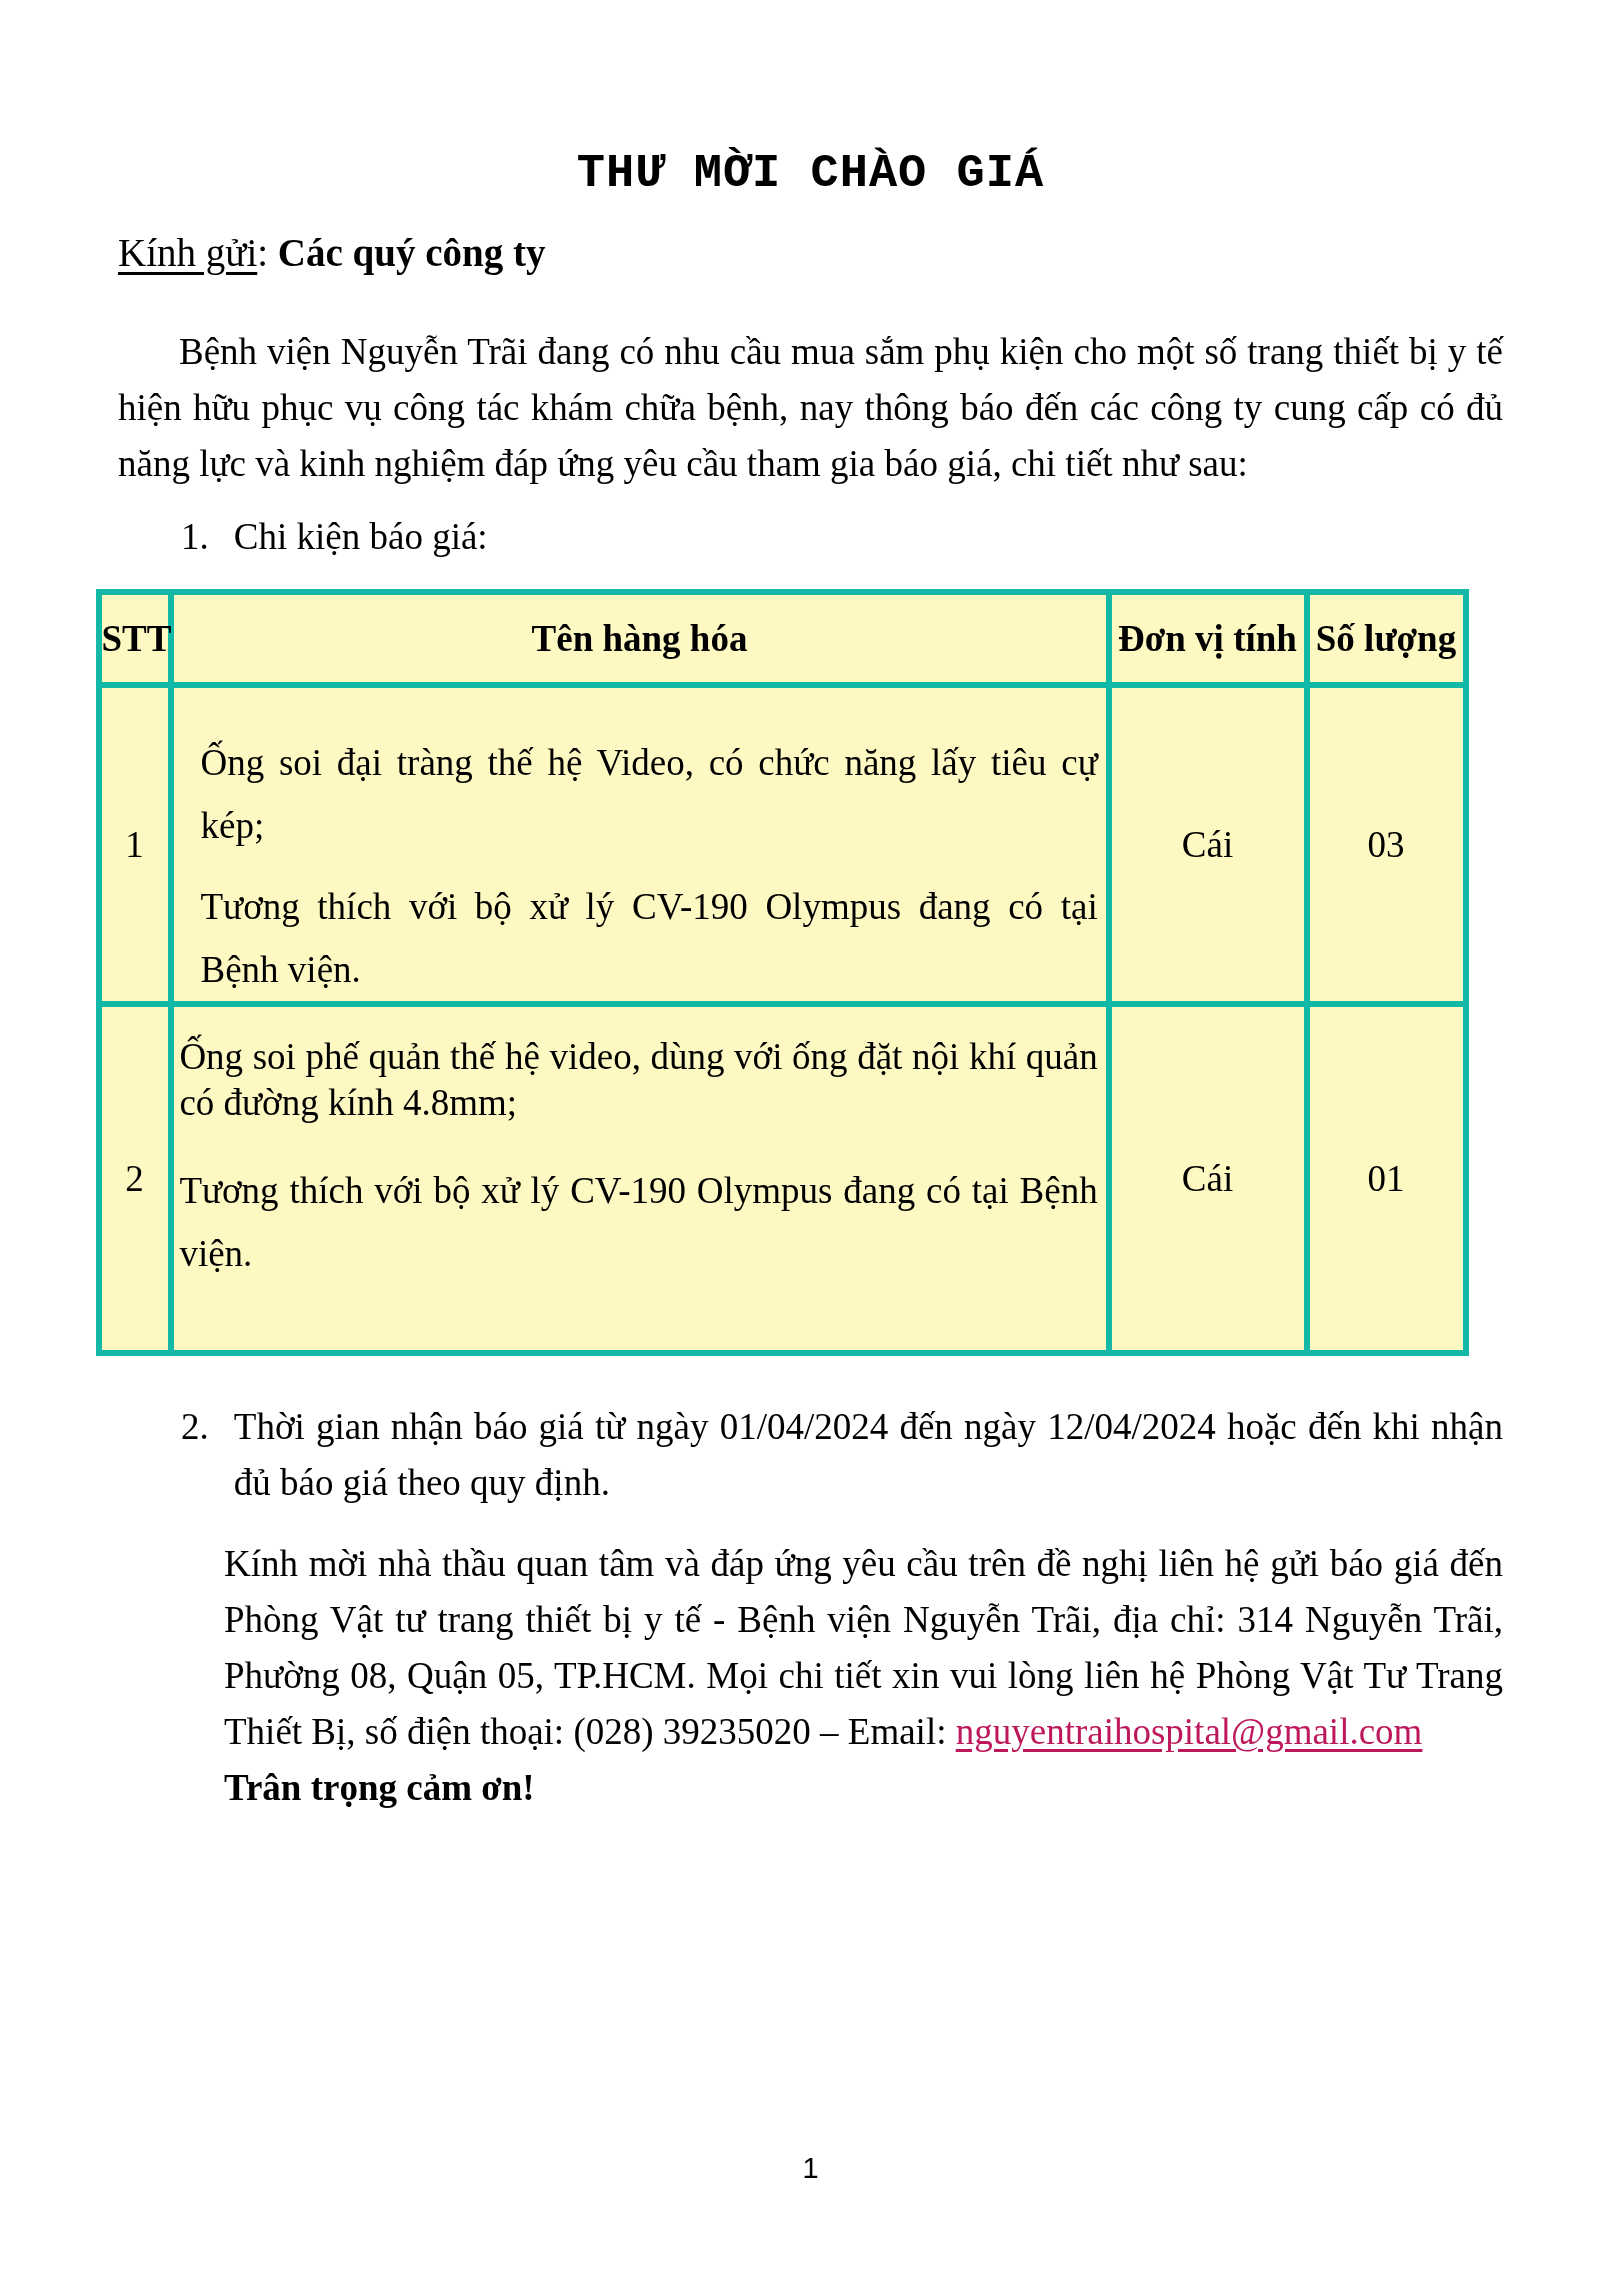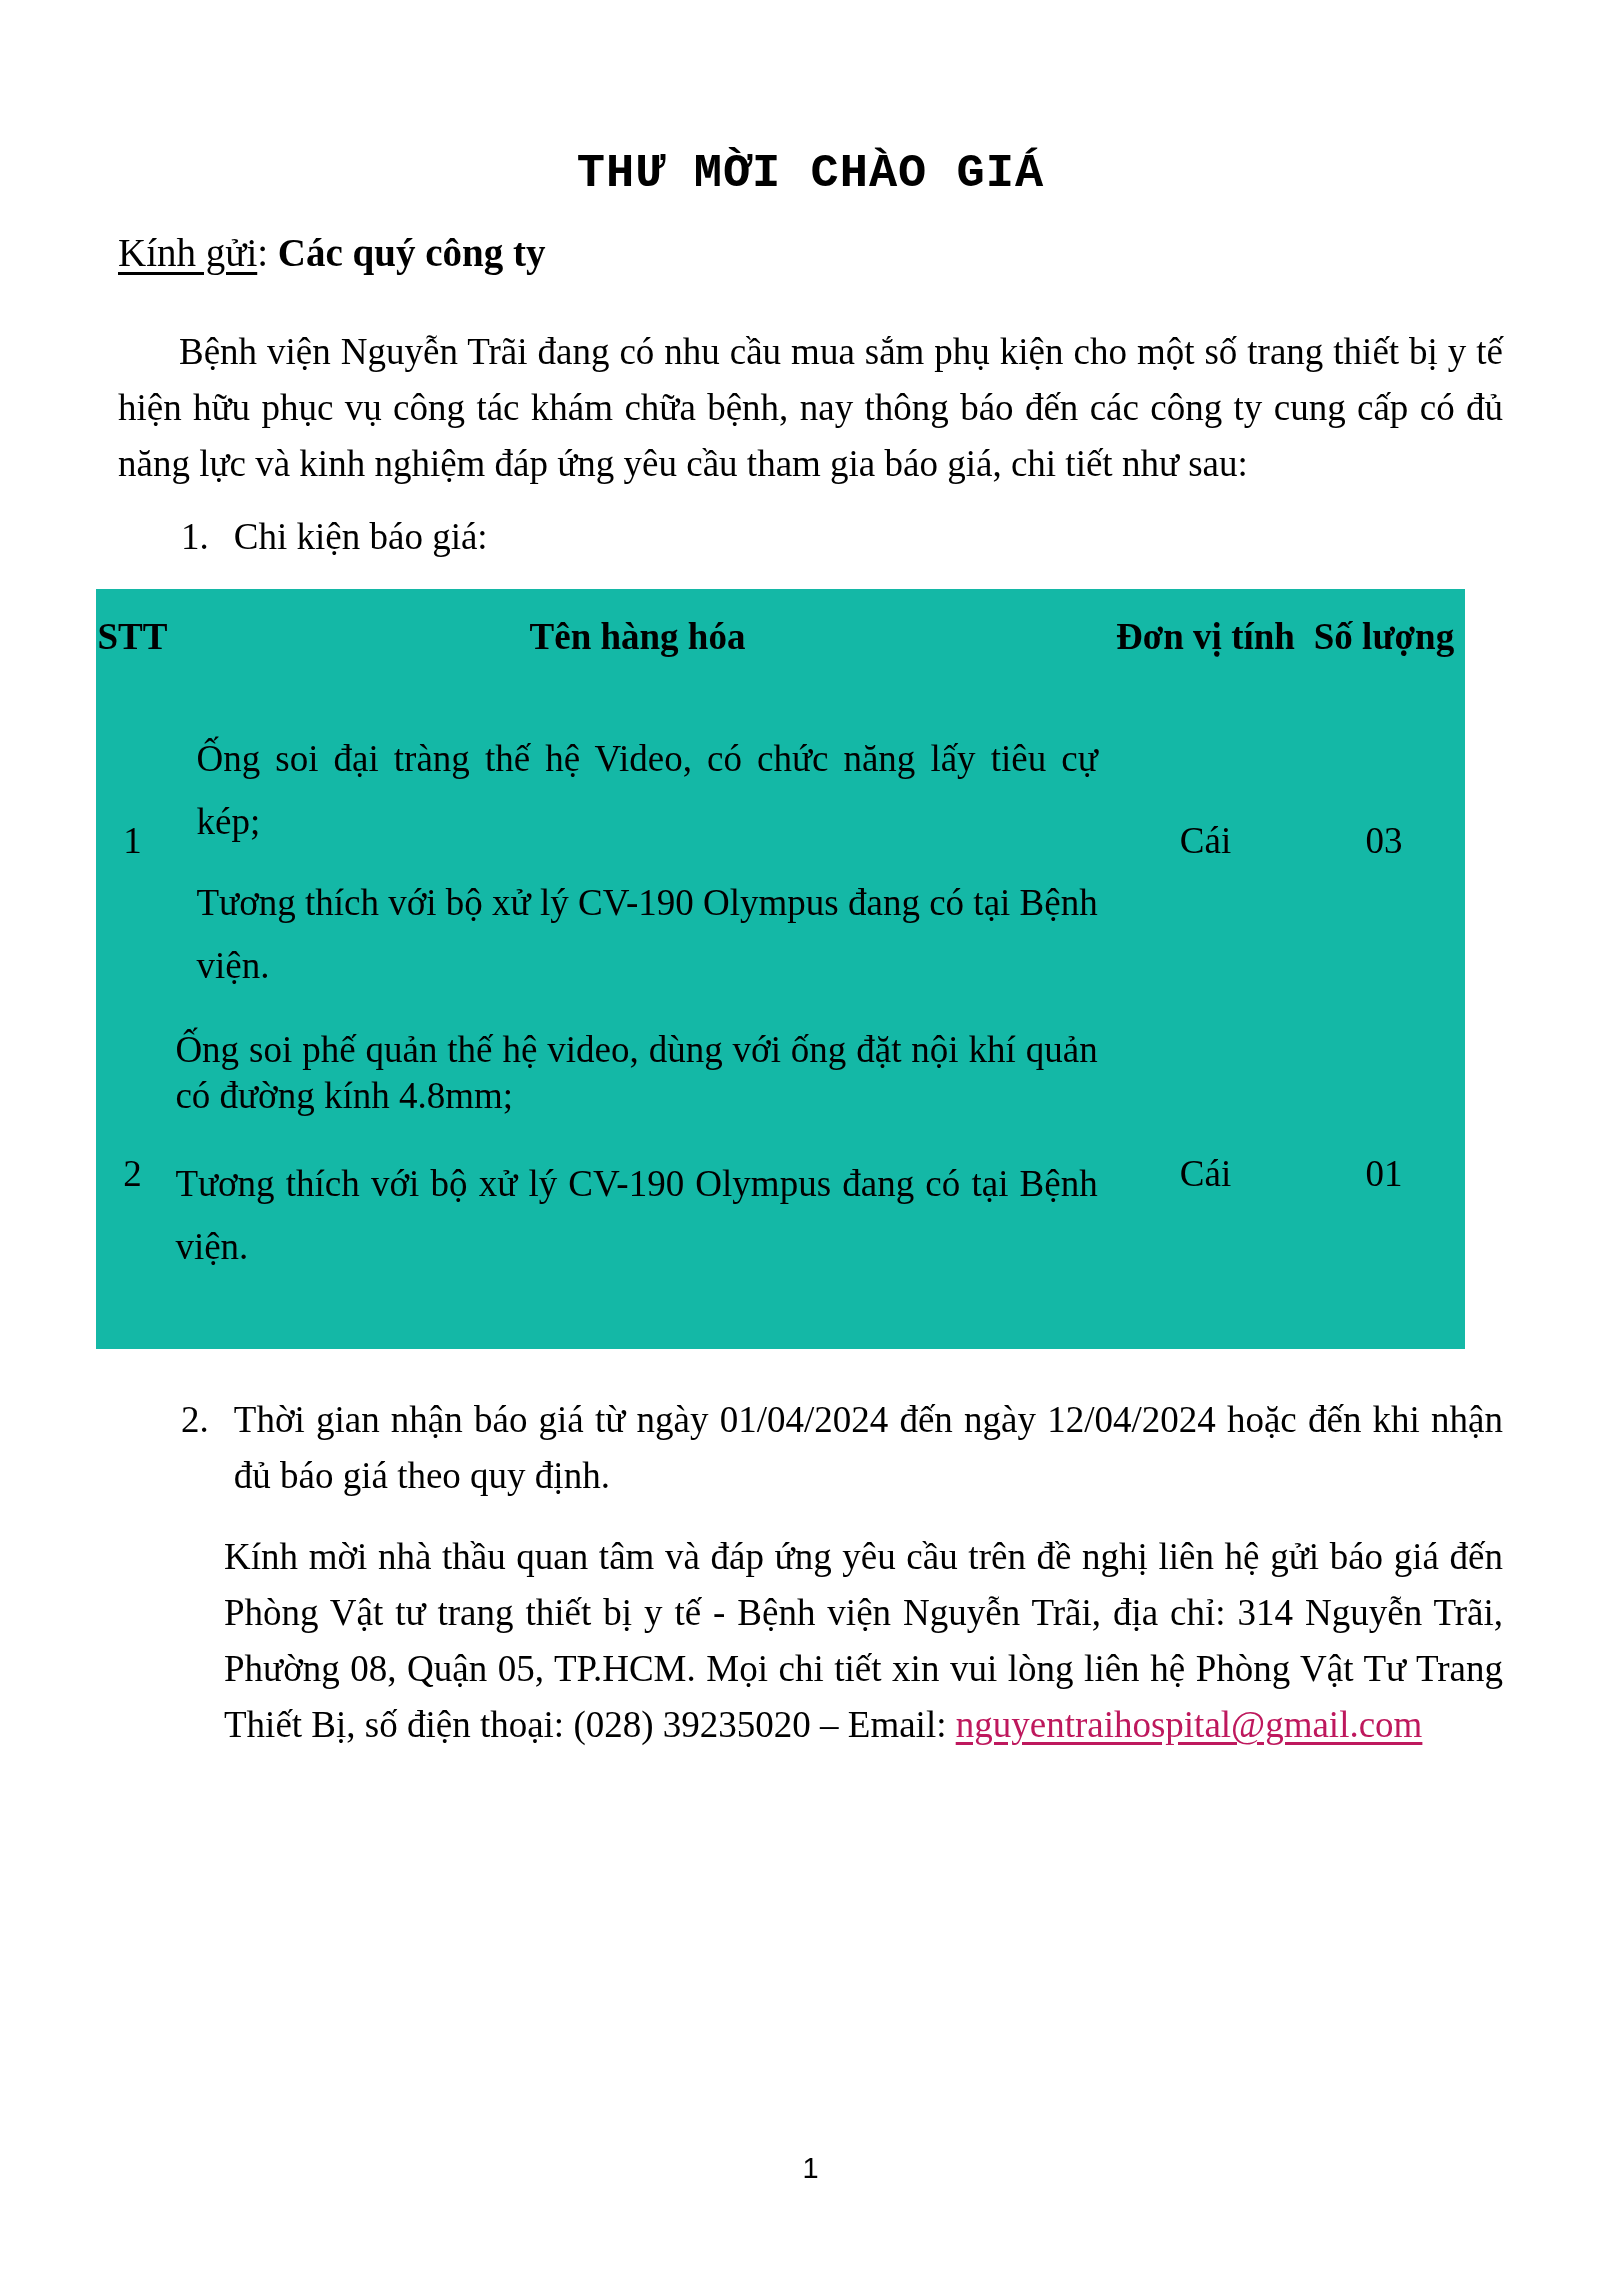--- a/index.html
+++ b/index.html
@@ -57,22 +57,22 @@
   table.quote-table {
     margin-top: 23.5px;
     margin-left: -22.5px;
     border-collapse: collapse;
     width: 1366px;
     table-layout: fixed;
     border: 2.9px solid #151515;
     font-size: 37px;
   }
   table.quote-table th, table.quote-table td {
-    border: 2px solid #14b8a6;
-    background: #14b8a6;
+    border: 6px solid #14b8a6;
+    background: #fef9c3;
   }
   col.c-stt  { width: 72px; }
   col.c-name { width: 938px; }
   col.c-unit { width: 198px; }
   col.c-qty  { width: 159px; }
   thead th {
     height: 93px;
     font-weight: bold;
     text-align: center;
     vertical-align: middle;
@@ -184,18 +184,19 @@
 
     <div class="list-item second">
       <span class="num">2.</span>
       <span class="li-text">Thời gian nhận báo giá từ ngày 01/04/2024 đến ngày 12/04/2024 hoặc đến khi nhận đủ báo giá theo quy định.</span>
     </div>
 
     <p class="closing">
       <span>Kính mời nhà thầu quan tâm và đáp ứng yêu cầu trên đề nghị liên hệ gửi báo giá đến Phòng Vật tư trang thiết bị y tế - Bệnh viện Nguyễn Trãi, địa chỉ: 314 Nguyễn Trãi, Phường 08, Quận 05, TP.HCM. Mọi chi tiết xin vui lòng liên hệ Phòng Vật Tư Trang Thiết Bị, số điện thoại: (028) 39235020 – Email: </span><a class="email-link">nguyentraihospital@gmail.com</a>
     </p>
 
+    <p class="thanks">Trân trọng cảm ơn!</p>
 
   </div>
 
   <div class="page-footer">1</div>
 </div>
 
 
 </body></html>

